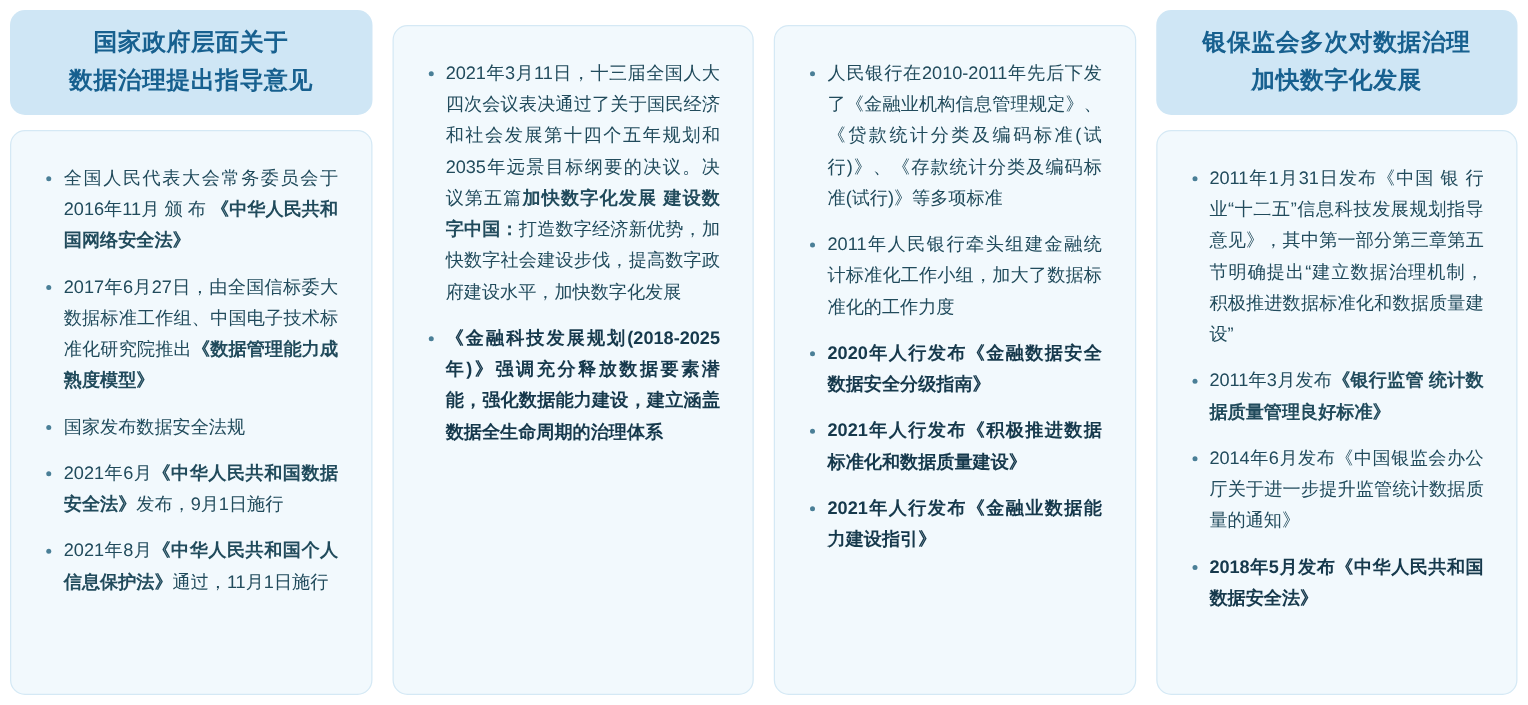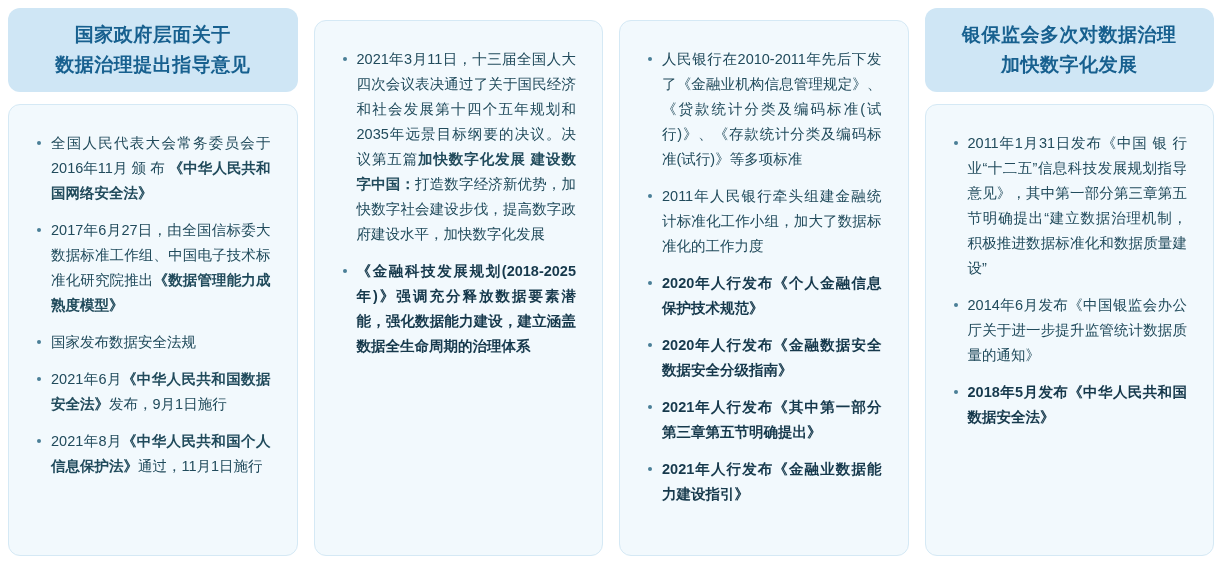--- a/index.html
+++ b/index.html
@@ -117,33 +117,33 @@
           <li class=""><span>2021年3月11日，十三届全国人大四次会议表决通过了关于国民经济和社会发展第十四个五年规划和2035年远景目标纲要的决议。决议第五篇</span><span class="seg-b">加快数字化发展 建设数字中国：</span><span>打造数字经济新优势，加快数字社会建设步伐，提高数字政府建设水平，加快数字化发展</span></li>
           <li class="bold"><span class="seg-b">《金融科技发展规划(2018-2025年)》强调充分释放数据要素潜能，强化数据能力建设，建立涵盖数据全生命周期的治理体系</span></li>
         </ul>
       </div>
     </div>
     <div class="column">
       <div class="col-body">
         <ul class="bullets">
           <li class=""><span>人民银行在2010-2011年先后下发了《金融业机构信息管理规定》、《贷款统计分类及编码标准(试行)》、《存款统计分类及编码标准(试行)》等多项标准</span></li>
           <li class=""><span>2011年人民银行牵头组建金融统计标准化工作小组，加大了数据标准化的工作力度</span></li>
-          <li class="bold"><span class="seg-b">2020年人行发布《个人金融信息保护技术规范》</span></li>
           <li class="bold"><span class="seg-b">2020年人行发布《金融数据安全数据安全分级指南》</span></li>
-          <li class="bold"><span class="seg-b">2021年人行发布《其中第一部分第三章第五节明确提出》</span></li>
+          <li class="bold"><span class="seg-b">2021年人行发布《积极推进数据标准化和数据质量建设》</span></li>
           <li class="bold"><span class="seg-b">2021年人行发布《金融业数据能力建设指引》</span></li>
         </ul>
       </div>
     </div>
     <div class="column">
       <div class="col-header">
         <div class="hdr-inner">银保监会多次对数据治理
 加快数字化发展</div>
       </div>
       <div class="col-body">
         <ul class="bullets">
           <li class=""><span>2011年1月31日发布《中国 银 行业“十二五”信息科技发展规划指导意见》，其中第一部分第三章第五节明确提出“建立数据治理机制，积极推进数据标准化和数据质量建设”</span></li>
+          <li class=""><span>2011年3月发布</span><span class="seg-b">《银行监管 统计数据质量管理良好标准》</span></li>
           <li class=""><span>2014年6月发布《中国银监会办公厅关于进一步提升监管统计数据质量的通知》</span></li>
           <li class="bold"><span class="seg-b">2018年5月发布《中华人民共和国数据安全法》</span></li>
         </ul>
       </div>
     </div>
   </div>
 
 </body></html>

